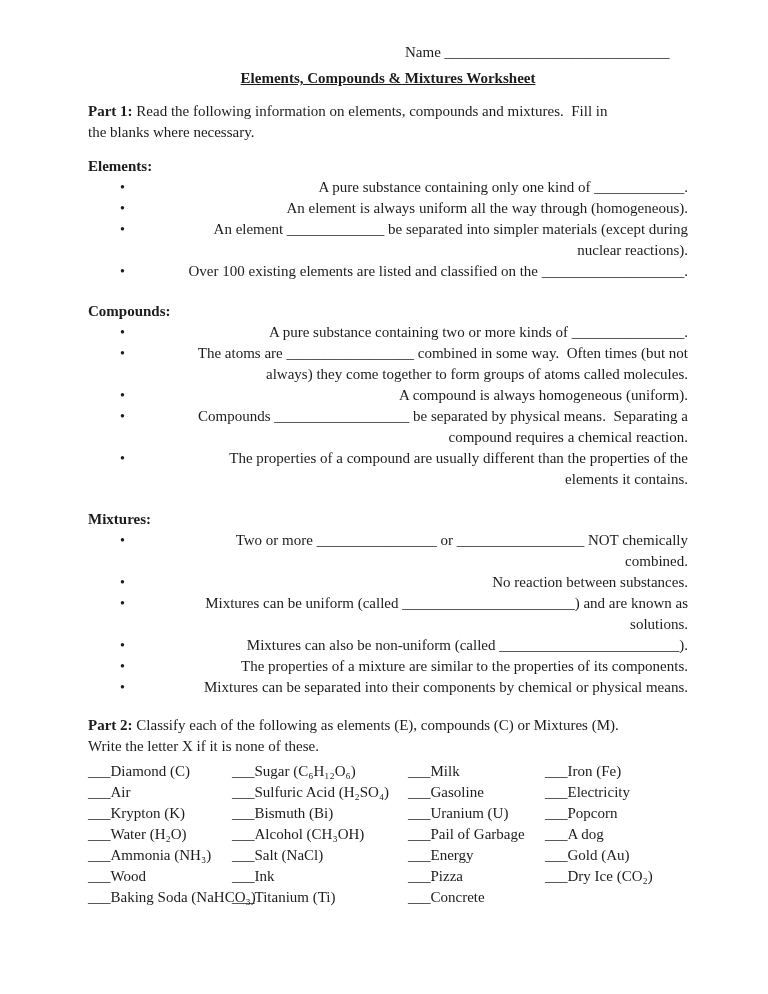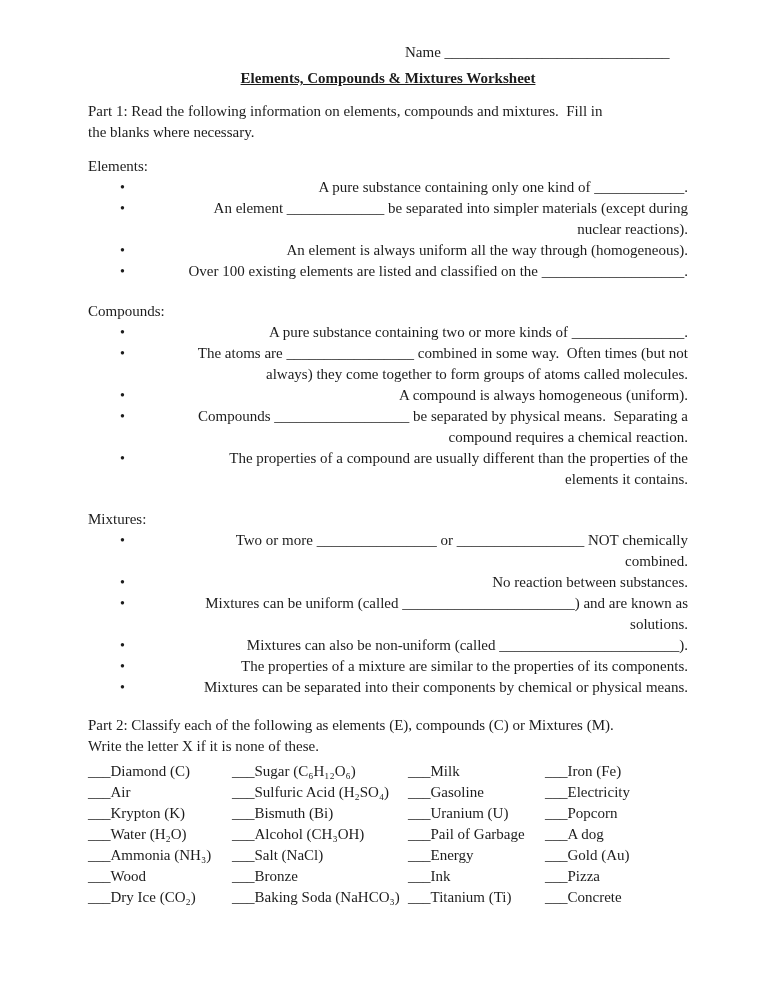--- a/index.html
+++ b/index.html
@@ -34,24 +34,24 @@
     text-align: center;
     font-weight: bold;
     text-decoration: underline;
     margin-top: 5px;
   }
 
   .intro {
     margin: 12px 0 0 0;
     white-space: pre-wrap;
   }
-  .intro b { font-weight: normal; text-align: center; }
+  .intro b { font-weight: bold; text-align: center; }
 
   .sec-head {
-    font-weight: normal;
+    font-weight: bold;
     margin-top: 13px;
   }
   .sec-head.mt20 { margin-top: 19px; }
 
   ul.bullets {
     list-style: none;
     margin: 0;
     padding: 0;
     text-align: right;
   }
@@ -88,23 +88,23 @@
 
     <div class="title">Elements, Compounds &amp; Mixtures Worksheet</div>
 
     <p class="intro"><b>Part 1:</b><span> Read the following information on elements, compounds and mixtures.  Fill in
 the blanks where necessary.</span></p>
 
     <div class="section">
       <div class="sec-head">Elements:</div>
       <ul class="bullets">
         <li><span>A pure substance containing only one kind of ____________.</span></li>
+        <li><span>An element is always uniform all the way through (homogeneous).</span></li>
         <li><span>An element _____________ be separated into simpler materials (except during
 nuclear reactions).</span></li>
-        <li><span>An element is always uniform all the way through (homogeneous).</span></li>
         <li><span>Over 100 existing elements are listed and classified on the ___________________.</span></li>
       </ul>
     </div>
 
     <div class="section">
       <div class="sec-head mt20">Compounds:</div>
       <ul class="bullets">
         <li><span>A pure substance containing two or more kinds of _______________.</span></li>
         <li><span>The atoms are _________________ combined in some way.  Often times (but not
 always) they come together to form groups of atoms called molecules.</span></li>
@@ -148,21 +148,20 @@
       <span class="cell">___Popcorn</span>
       <span class="cell">___Water (H₂O)</span>
       <span class="cell">___Alcohol (CH₃OH)</span>
       <span class="cell">___Pail of Garbage</span>
       <span class="cell">___A dog</span>
       <span class="cell">___Ammonia (NH₃)</span>
       <span class="cell">___Salt (NaCl)</span>
       <span class="cell">___Energy</span>
       <span class="cell">___Gold (Au)</span>
       <span class="cell">___Wood</span>
-      <span class="cell">___Bronze</span>
       <span class="cell">___Ink</span>
       <span class="cell">___Pizza</span>
       <span class="cell">___Dry Ice (CO₂)</span>
       <span class="cell">___Baking Soda (NaHCO₃)</span>
       <span class="cell">___Titanium (Ti)</span>
       <span class="cell">___Concrete</span>
     </div>
 
   </div>
 </div>

